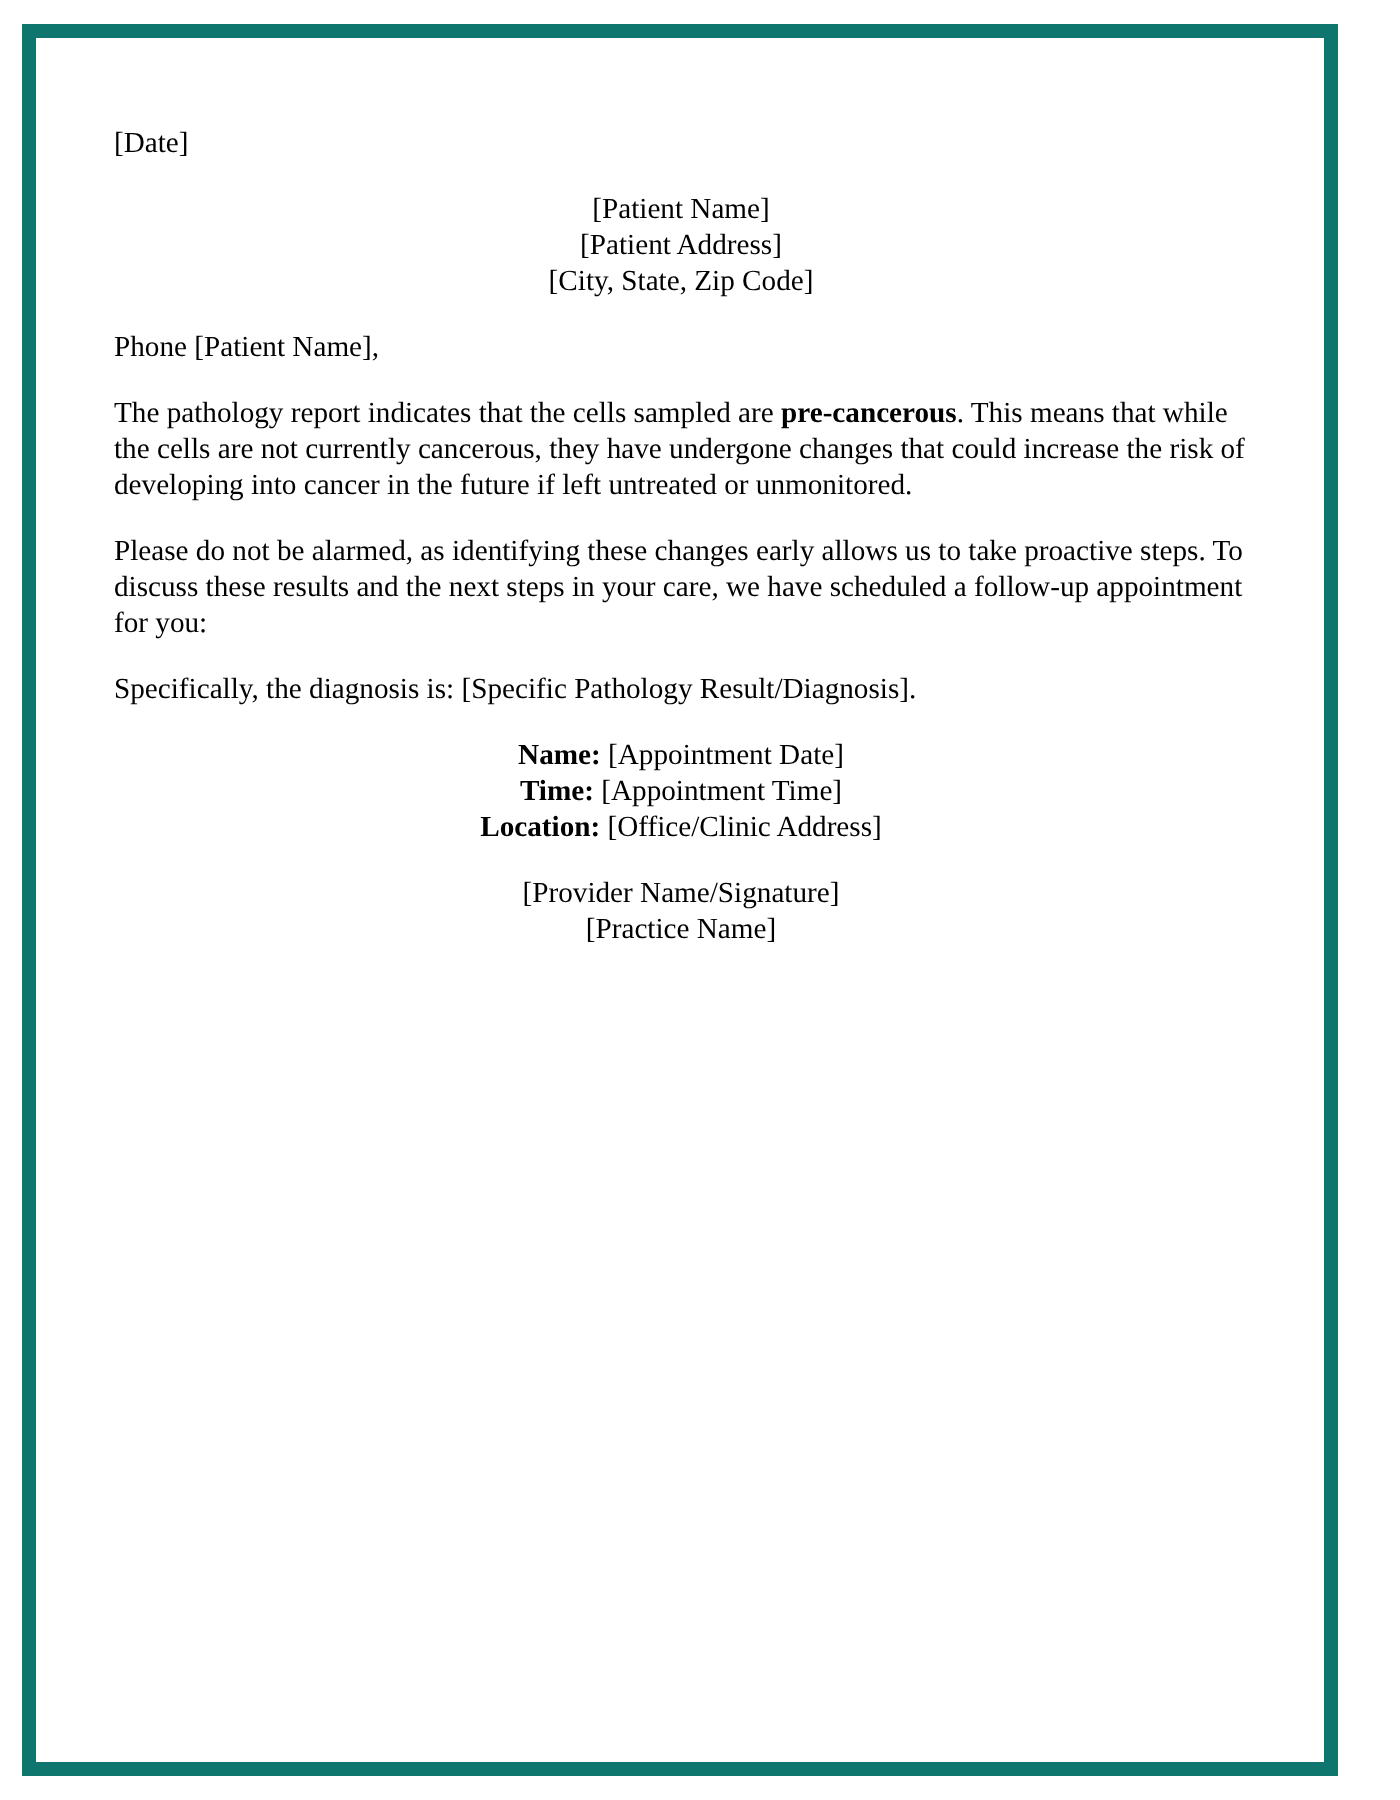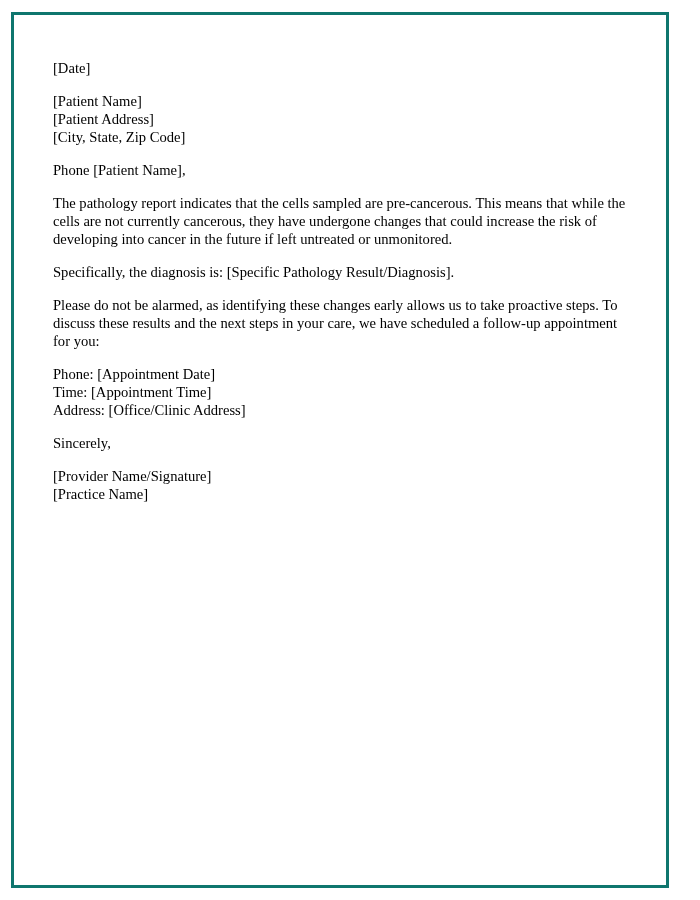--- a/index.html
+++ b/index.html
@@ -9,71 +9,71 @@
     width: 700px;
     height: 900px;
     font-family: "Liberation Serif", "DejaVu Serif", serif;
   }
   .page {
     position: absolute;
     left: 11px;
     top: 12px;
     width: 658px;
     height: 876px;
-    border: 3px solid #0f766e;
+    border: 7px solid #0f766e;
     box-sizing: border-box;
     padding: 44px 38px 40px 39px;
     background: #ffffff;
     color: #000000;
   }
   .page p, .page .line {
     margin: 0;
     font-size: 14.6px;
     line-height: 18px;
   }
   .para {
     margin: 0 0 15px 0 !important;
   }
   .block {
     margin: 0 0 15px 0;
+    text-align: center;
   }
   strong {
-    font-weight: normal;
+    font-weight: bold;
   }
 </style>
 </head>
 <body>
 
 <div class="page">
 
   <p class="para">[Date]</p>
 
   <div class="block">
     <div class="line">[Patient Name]</div>
     <div class="line">[Patient Address]</div>
     <div class="line">[City, State, Zip Code]</div>
   </div>
 
   <p class="para">Phone [Patient Name],</p>
 
 
   <p class="para"><span>The pathology report indicates that the cells sampled are </span><strong>pre-cancerous</strong><span>. This means that while the cells are not currently cancerous, they have undergone changes that could increase the risk of developing into cancer in the future if left untreated or unmonitored.</span></p>
 
+  <p class="para">Please do not be alarmed, as identifying these changes early allows us to take proactive steps. To discuss these results and the next steps in your care, we have scheduled a follow-up appointment for you:</p>
+
   <p class="para">Specifically, the diagnosis is: [Specific Pathology Result/Diagnosis].</p>
 
-  <p class="para">Please do not be alarmed, as identifying these changes early allows us to take proactive steps. To discuss these results and the next steps in your care, we have scheduled a follow-up appointment for you:</p>
-
   <div class="block">
-    <div class="line"><strong>Phone:</strong><span> [Appointment Date]</span></div>
+    <div class="line"><strong>Name:</strong><span> [Appointment Date]</span></div>
     <div class="line"><strong>Time:</strong><span> [Appointment Time]</span></div>
-    <div class="line"><strong>Address:</strong><span> [Office/Clinic Address]</span></div>
+    <div class="line"><strong>Location:</strong><span> [Office/Clinic Address]</span></div>
   </div>
 
 
 
-  <p class="para">Sincerely,</p>
 
   <div class="block">
     <div class="line">[Provider Name/Signature]</div>
     <div class="line">[Practice Name]</div>
   </div>
 
 </div>
 
 </body></html>

